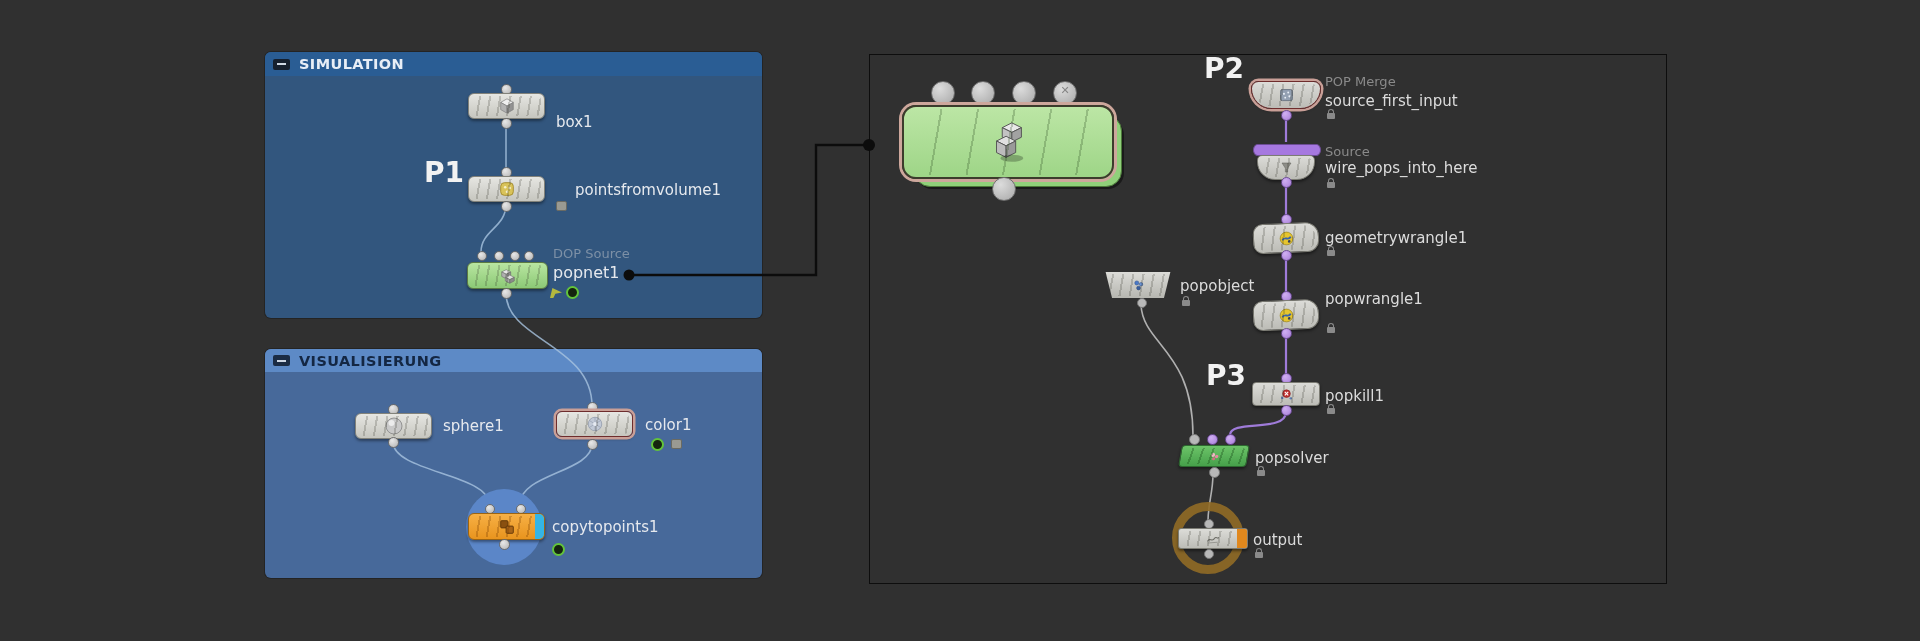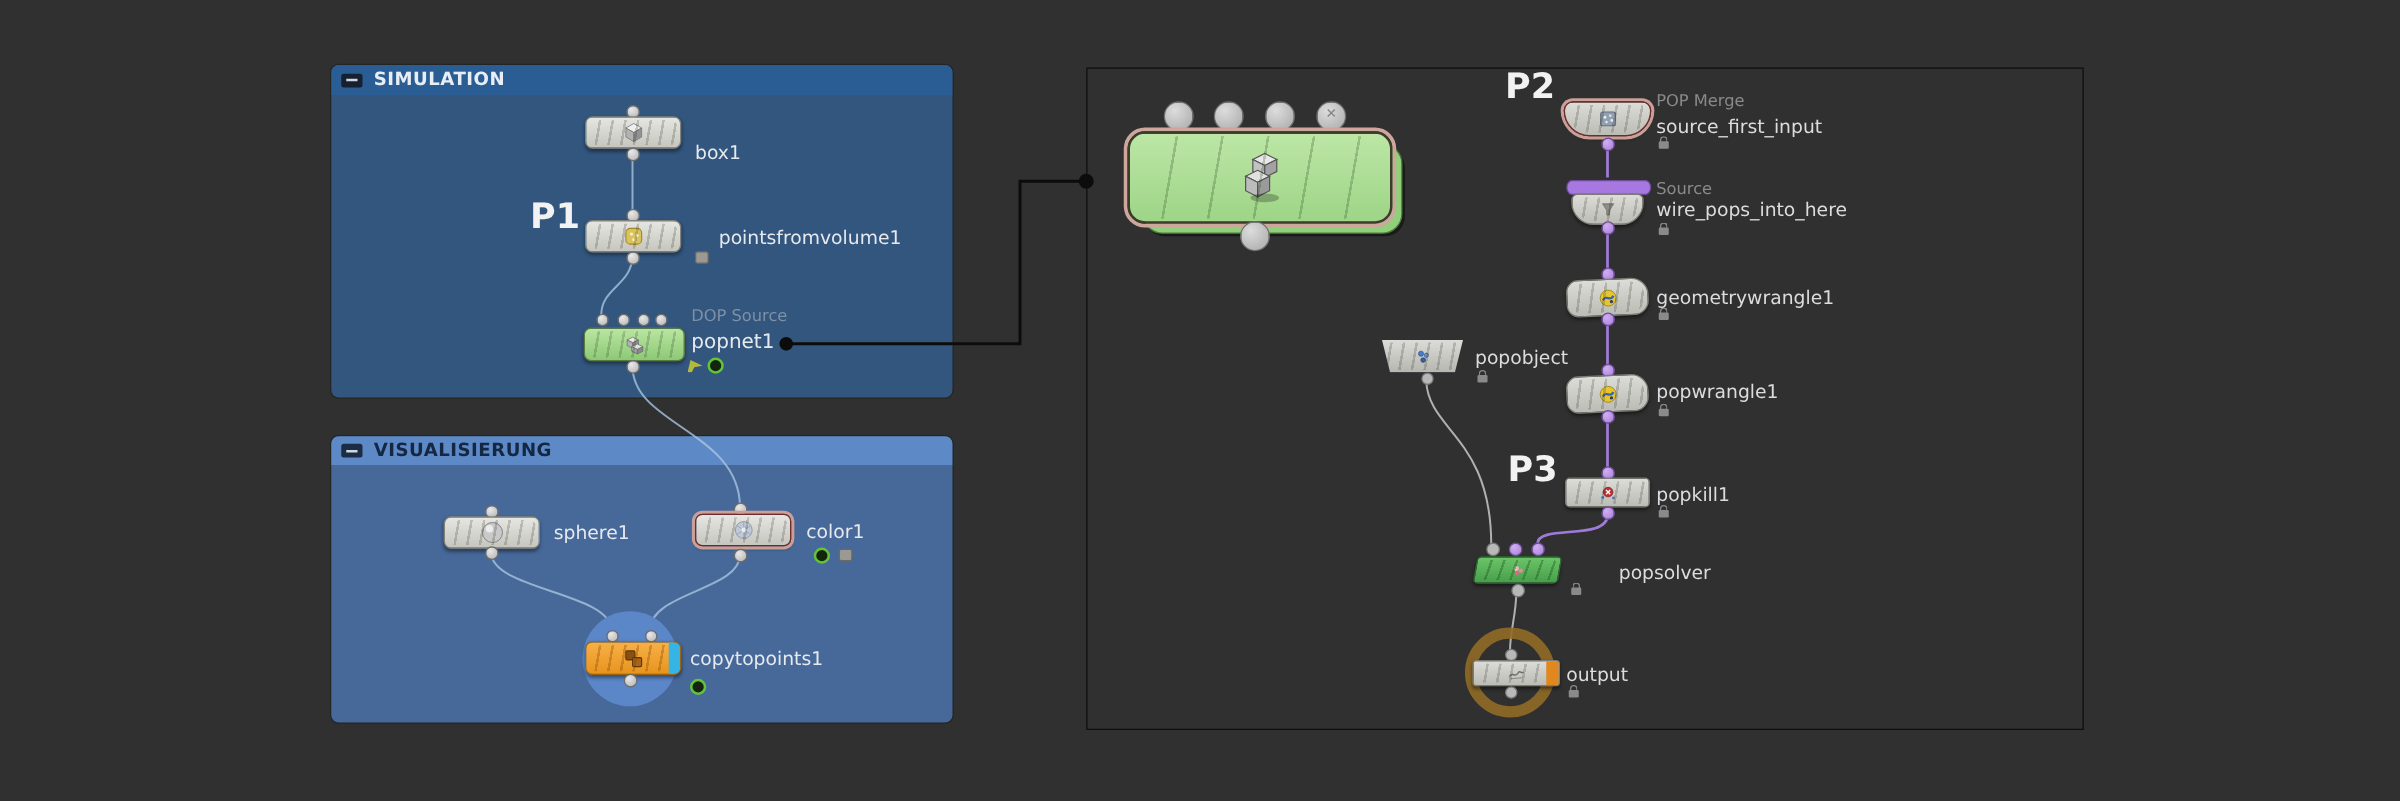--- a/index.html
+++ b/index.html
@@ -318,21 +318,21 @@
     <div class="dot purple" style="left:1281px;top:291px;width:9px;height:9px;"></div>
     <div class="nbody dopnode shape-wrangle" style="left:1253px;top:300px;">
       <span class="stripes"></span>
       <svg width="17" height="17" viewBox="0 0 20 20">
         <circle cx="10" cy="10" r="7.5" fill="#e6c52e" stroke="#9a8218" stroke-width=".8"></circle>
         <path d="M5,12 C8,6 12,14 15,8" stroke="#3a64aa" stroke-width="2.2" fill="none"></path>
         <circle cx="13" cy="13.5" r="1.6" fill="#33415e"></circle>
       </svg>
     </div>
     <div class="dot purple" style="left:1281px;top:328px;width:9px;height:9px;"></div>
-    <div class="nlabel" style="left:1325px;top:304px;">popwrangle1</div>
+    <div class="nlabel" style="left:1325px;top:290px;">popwrangle1</div>
     <span class="lock" style="left:1327px;top:327px;"></span>
   </div>
 
   <div class="grp dark">
     <div class="dot purple" style="left:1281px;top:373px;width:9px;height:9px;"></div>
     <div class="nbody dopnode shape-plain" style="left:1252px;top:382px;">
       <span class="stripes"></span>
       <svg width="17" height="17" viewBox="0 0 20 20">
         <circle cx="10" cy="9" r="4.5" fill="#c03030" stroke="#7e1e1e" stroke-width=".7"></circle>
         <path d="M8,7 L12,11 M12,7 L8,11" stroke="#fff" stroke-width="1.3"></path>
@@ -351,21 +351,21 @@
     <div class="dot purple" style="left:1225px;top:434px;width:9px;height:9px;"></div>
     <div class="nbody dopnode shape-solver" style="left:1180px;top:445px;">
       <span class="stripes" style="background:repeating-linear-gradient(100deg,transparent 0 8px,rgba(15,60,15,.30) 8px 10px);"></span>
       <svg width="15" height="15" viewBox="0 0 20 20">
         <circle cx="8" cy="8" r="2.6" fill="#efb6c2"></circle>
           <circle cx="13" cy="10" r="2.2" fill="#e58ba0"></circle>
         <circle cx="9.5" cy="13" r="2" fill="#d96a85"></circle>
       </svg>
     </div>
     <div class="dot small-gray" style="left:1209px;top:467px;width:9px;height:9px;"></div>
-    <div class="nlabel" style="left:1255px;top:449px;margin-left:40px;">popsolver</div>
+    <div class="nlabel" style="left:1255px;top:449px;">popsolver</div>
     <span class="lock" style="left:1257px;top:470px;"></span>
   </div>
 
   <div class="grp dark">
     <div id="output-ring"></div>
     <div class="dot small-gray" style="left:1204px;top:519px;width:8px;height:8px;z-index:3;"></div>
     <div class="nbody dopnode shape-output" style="left:1178px;top:528px;z-index:3;">
       <span class="stripes"></span>
       <svg width="16" height="14" viewBox="0 0 20 16">
         <path d="M3,11 C6,5 9,13 12,7 C14,4 16,9 17,6" stroke="#6e6e68" stroke-width="1.4" fill="none"></path>

